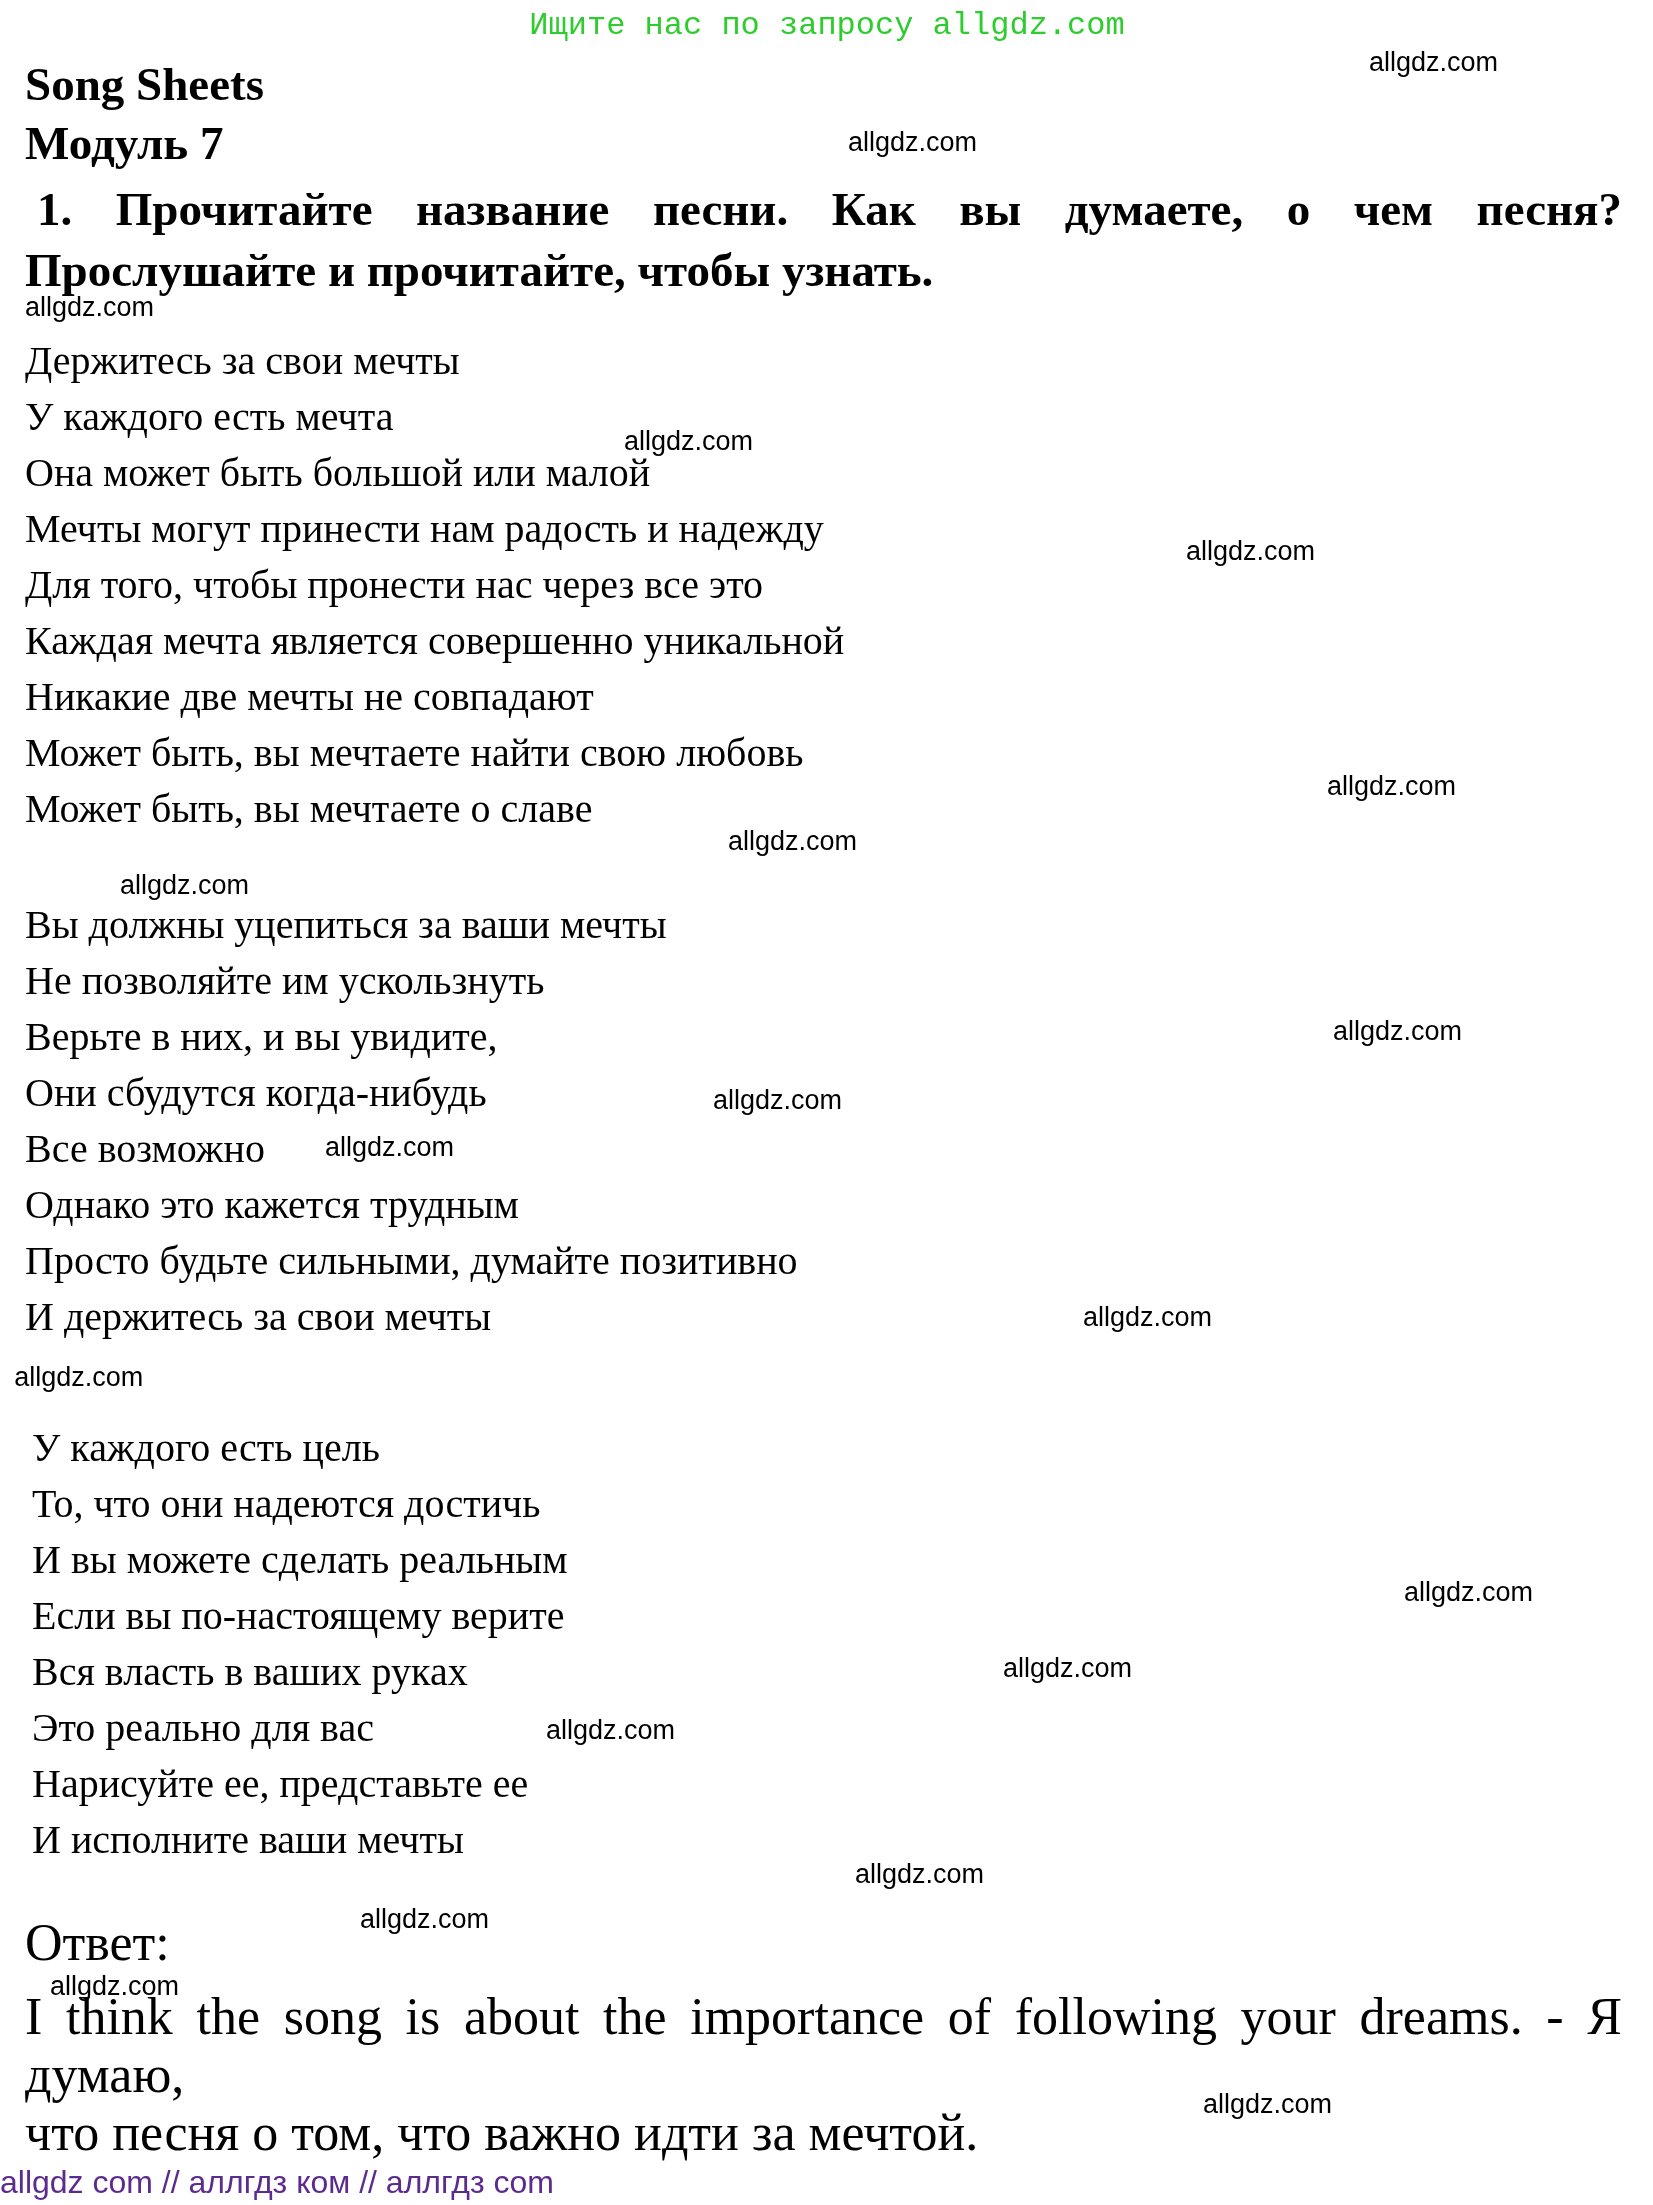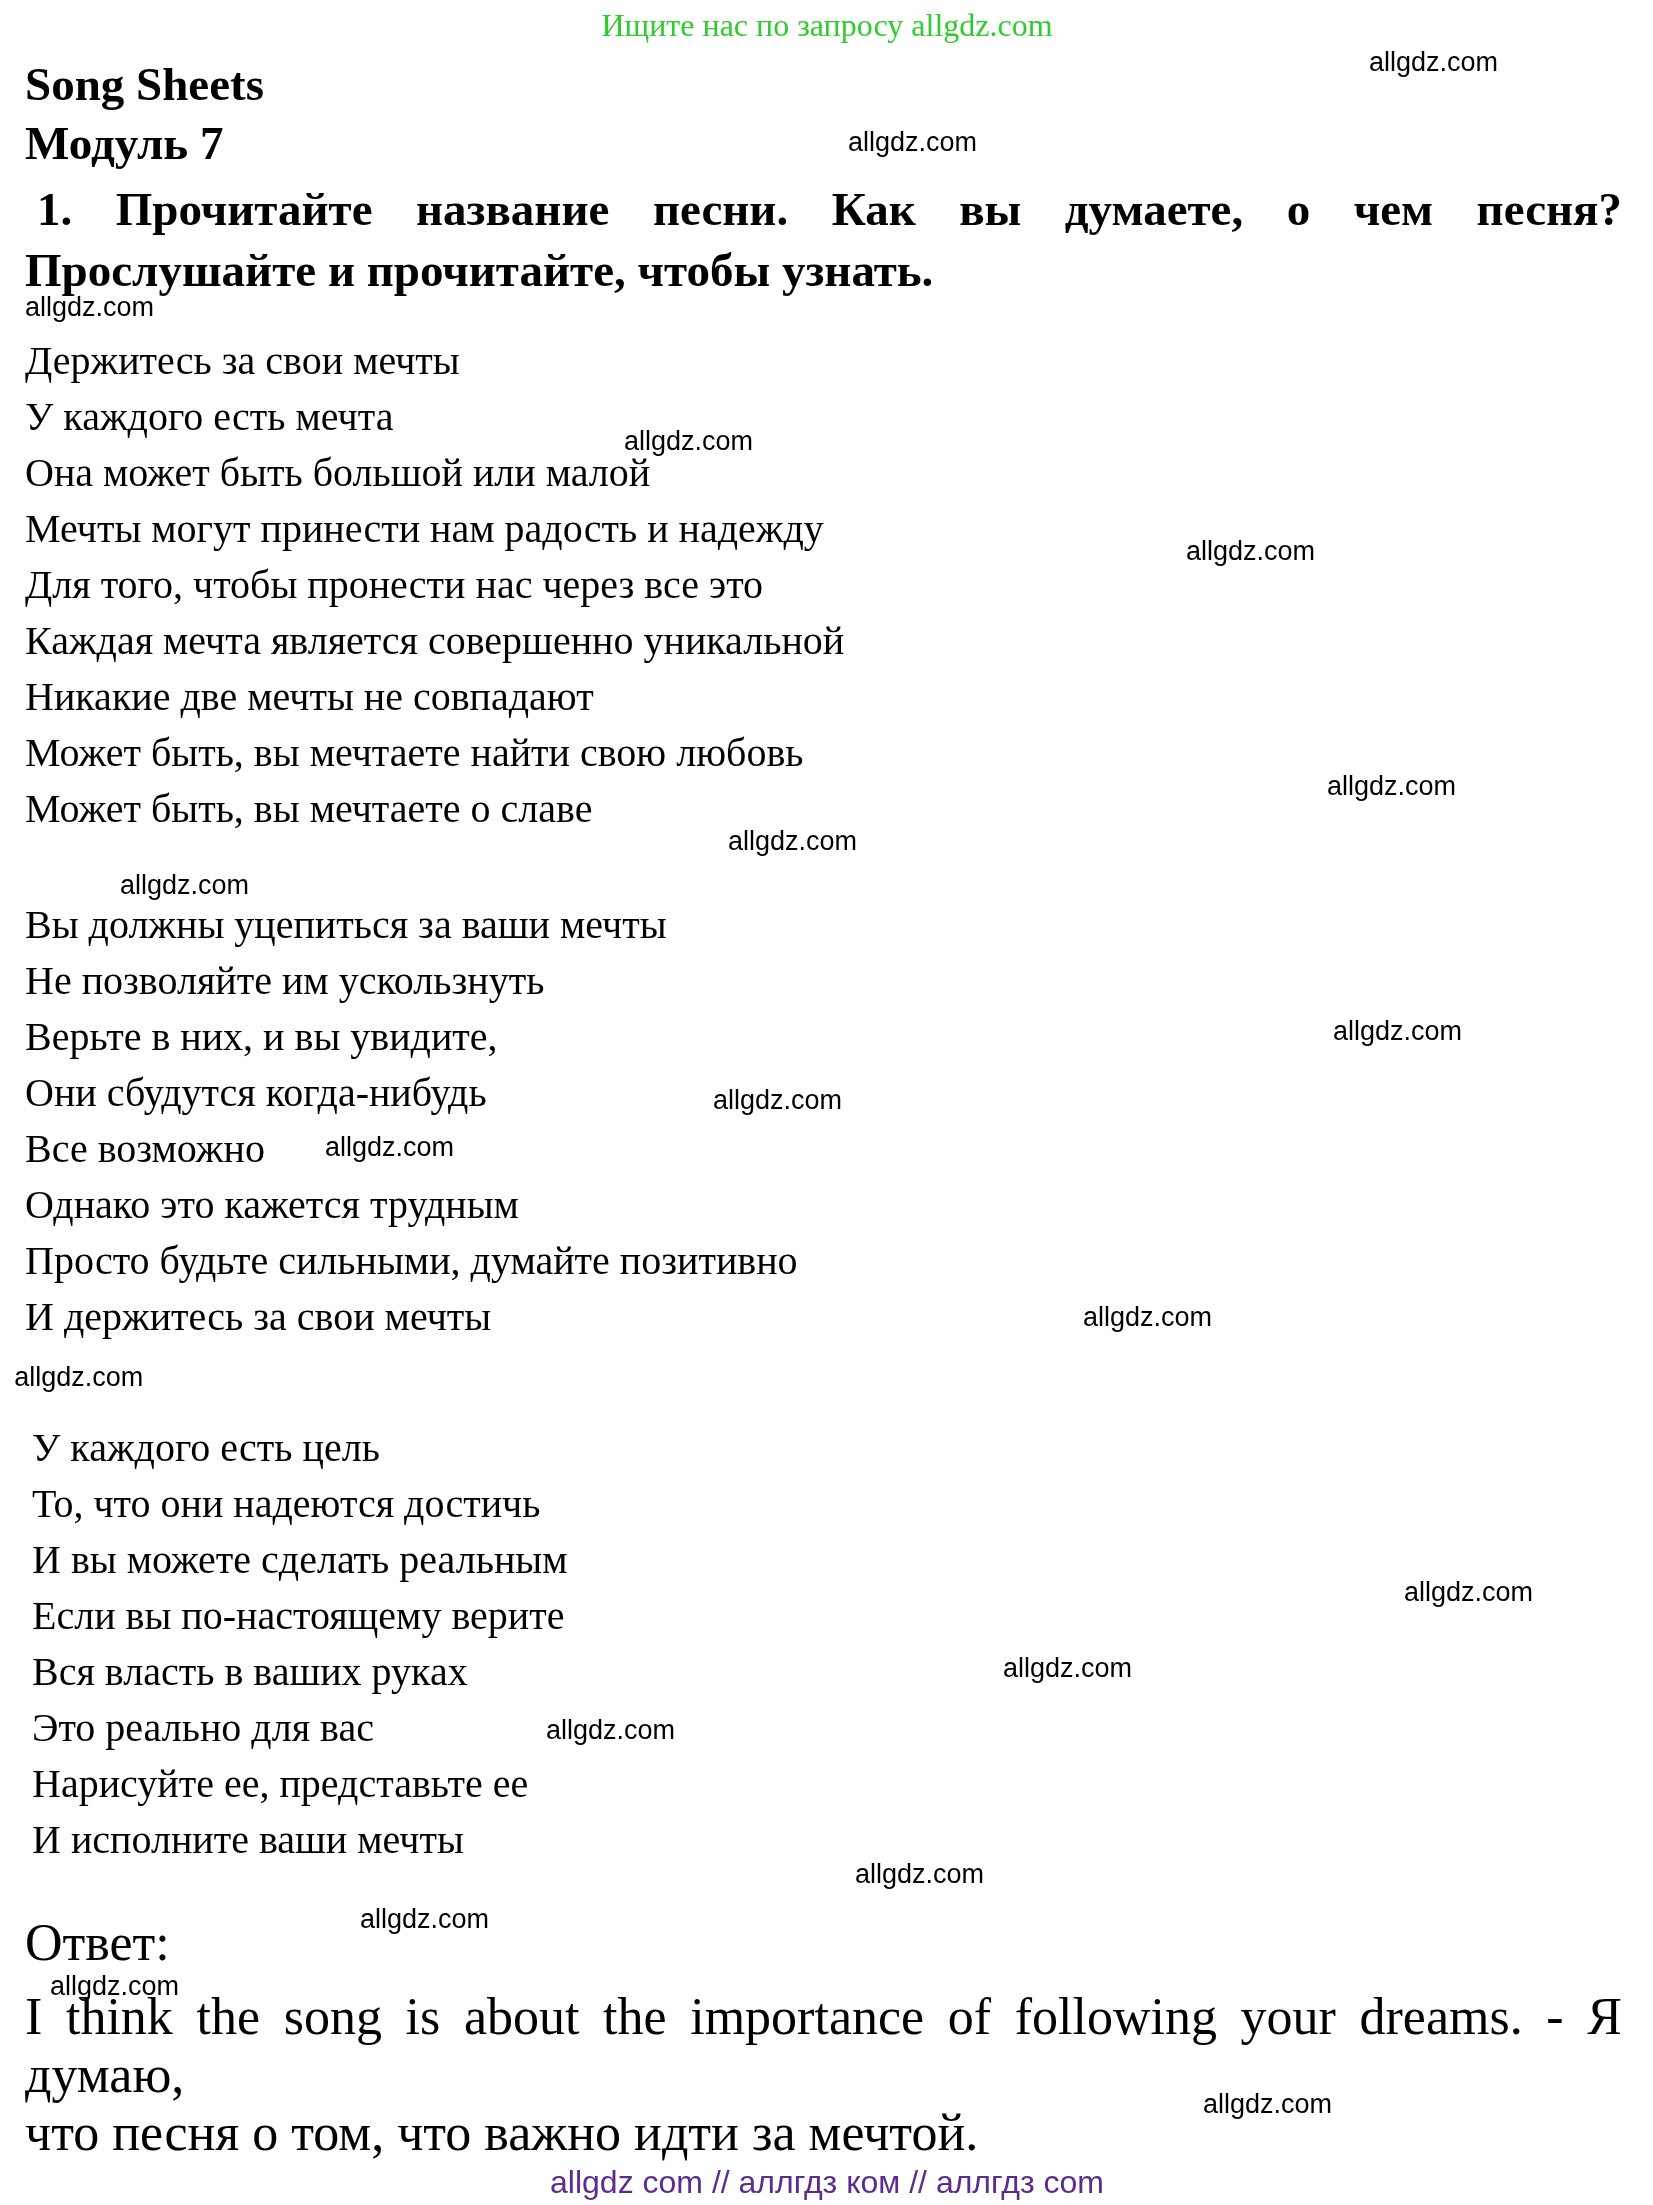--- a/index.html
+++ b/index.html
@@ -9,21 +9,21 @@
     height: 2205px;
     background: #ffffff;
     overflow: hidden;
     font-family: "Liberation Serif", serif;
     color: #000000;
   }
   .banner {
     position: absolute;
     top: 6.7px; left: 0; width: 100%;
     text-align: center;
-    font-family: Liberation Serif, serif;
+    font-family: Liberation Mono, monospace;
     font-size: 32px;
     color: #2ecc2e;
   }
   .heading {
     position: absolute;
     left: 25px;
     font-weight: bold;
     font-size: 47px;
     white-space: nowrap;
   }
@@ -66,21 +66,20 @@
   .wm {
     position: absolute;
     font-family: "Liberation Sans", sans-serif;
     font-size: 27px;
     color: #000000;
     white-space: nowrap;
   }
   .footer {
     position: absolute;
     top: 2164px; left: 0; width: 100%;
-    text-align: center;
     font-family: "Liberation Sans", sans-serif;
     font-size: 32px;
     color: #5c2b8e;
   }
 </style>
 </head>
 <body>
 
 <div class="page">
 

